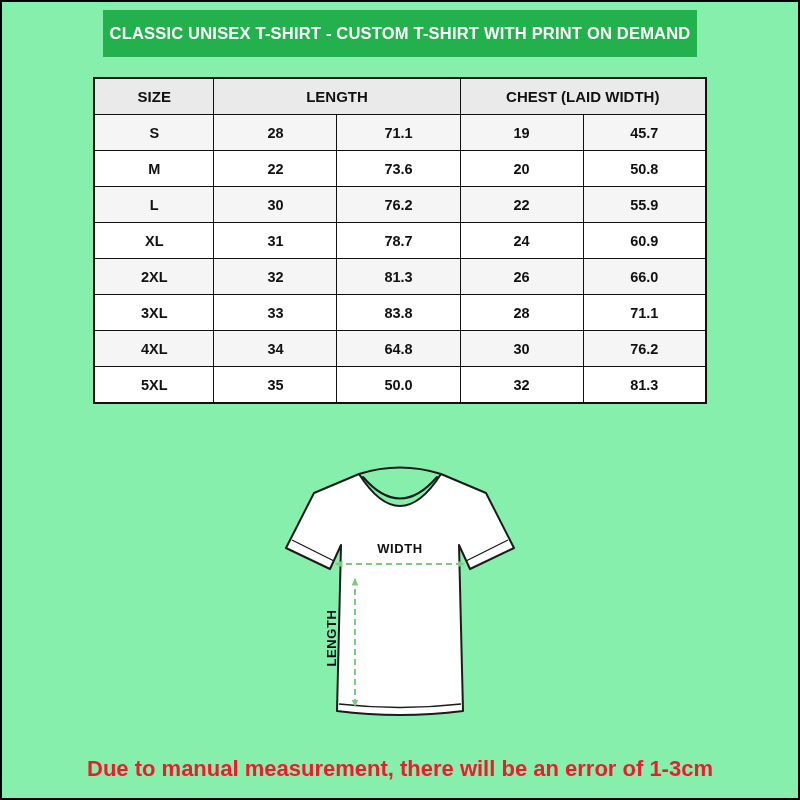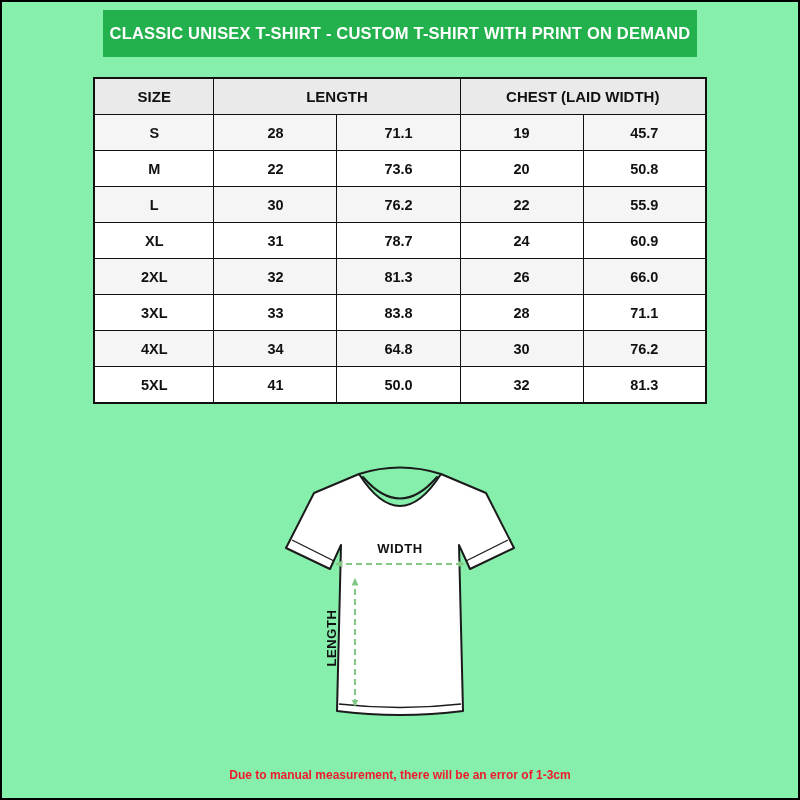--- a/index.html
+++ b/index.html
@@ -67,21 +67,21 @@
     font-weight: bold;
     fill: #111;
     letter-spacing: 0.6px;
   }
 
   .footer-note {
     margin-top: auto;
     margin-bottom: 16px;
     color: var(--note-red, #ee1b2d);
     font-weight: bold;
-    font-size: 12px;
+    font-size: 22px;
     text-align: center;
   }
 </style>
 </head>
 <body>
 
 <div class="page">
 
   <div class="banner">
     <span>CLASSIC UNISEX T-SHIRT - CUSTOM T-SHIRT WITH PRINT ON DEMAND</span>
@@ -147,21 +147,21 @@
       </tr>
       <tr>
         <td>4XL</td>
         <td>34</td>
         <td>64.8</td>
         <td>30</td>
         <td>76.2</td>
       </tr>
       <tr>
         <td>5XL</td>
-        <td>41</td>
+        <td>35</td>
         <td>50.0</td>
         <td>32</td>
         <td>81.3</td>
       </tr>
     </tbody>
   </table>
 
   <div class="diagram-wrap">
     <svg width="300" height="285" viewBox="0 0 300 285">
       <defs>

